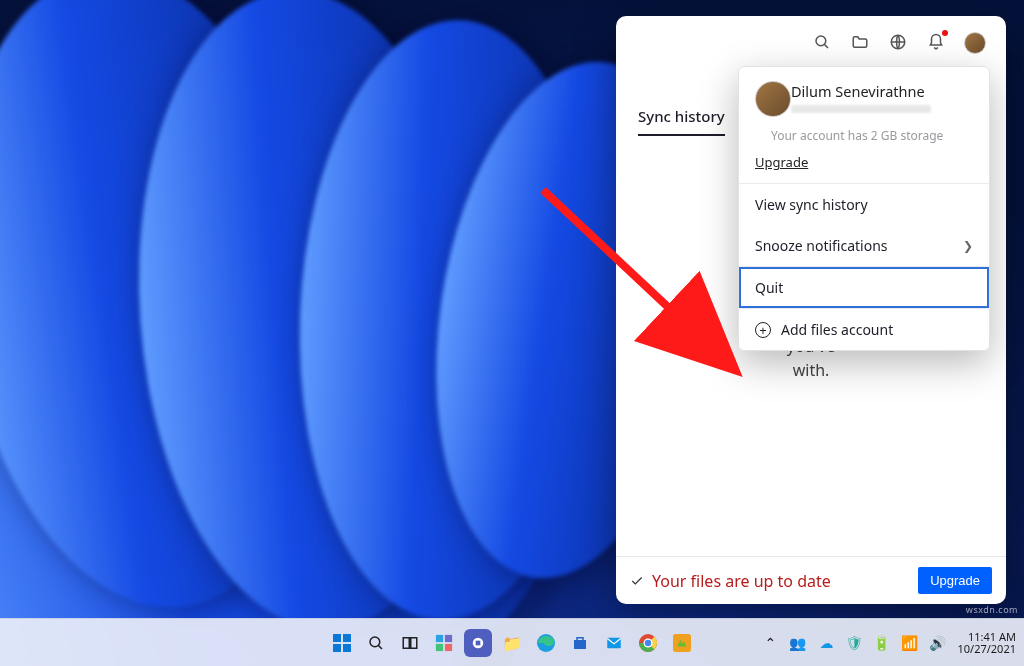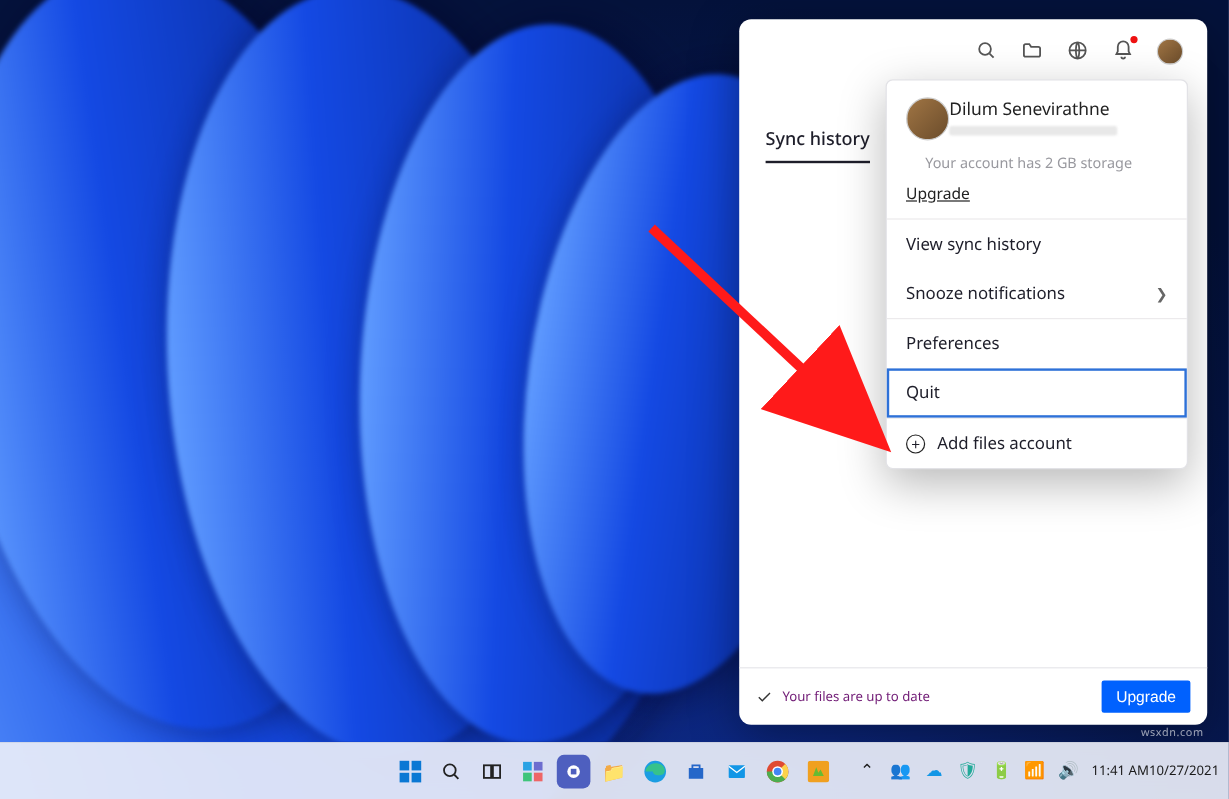--- a/index.html
+++ b/index.html
@@ -33,22 +33,22 @@
     position:absolute; left:0; right:0; bottom:0; height:48px;
     background:rgba(234,238,248,0.92); backdrop-filter:blur(8px);
     border-top:1px solid rgba(0,0,0,0.08);
     display:flex; align-items:center; justify-content:center;
     font-size:12px; color:#1b1b1b;
   }
   .tb-center { display:flex; gap:6px; align-items:center; }
   .tb-ico { width:28px; height:28px; border-radius:4px; display:flex; align-items:center; justify-content:center; font-size:16px; }
   .tb-right { position:absolute; right:8px; display:flex; align-items:center; gap:10px; }
   .tb-right .tb-ico{width:18px;height:18px;font-size:14px;}
-  .tb-time { display:flex; flex-direction:row; align-items:flex-end; line-height:1.05; font-size:11px; }
-  .watermark { position:absolute; right:21px; bottom:50px; font-size:9px; color:rgba(255,255,255,0.6); letter-spacing:0.5px;}
+  .tb-time { display:flex; flex-direction:column; align-items:flex-end; line-height:1.05; font-size:11px; }
+  .watermark { position:absolute; right:6px; bottom:50px; font-size:9px; color:rgba(255,255,255,0.6); letter-spacing:0.5px;}
 
   
   .window {
     position:absolute;
     right:18px; top:16px; bottom:62px; width:390px;
     background:#fff; border-radius:10px;
     box-shadow:0 10px 40px rgba(0,0,0,0.35);
     display:flex; flex-direction:column; color:#1e1e2a;
   }
   .w-toolbar{display:flex; justify-content:flex-end; gap:18px; padding:16px 20px 6px 20px;}
@@ -57,21 +57,21 @@
   .avatar{width:22px;height:22px;border-radius:50%;background:linear-gradient(135deg,#a07544,#6b4c2b);border:1px solid #ccc;}
 
   .tabs{display:flex;gap:24px;padding:8px 22px 0 22px;font-size:15px;}
   .tab{padding-bottom:8px;color:#555;cursor:pointer;}
   .tab.active{color:#1e1e2a;border-bottom:2px solid #1e1e2a;font-weight:500;margin-top:38px;}
 
   .w-body{flex:1;display:flex;flex-direction:column;align-items:center;justify-content:center;gap:8px;padding:20px;}
   .body-msg{font-size:16px;color:#444;text-align:center;line-height:1.5;}
 
   .w-status{display:flex;align-items:center;justify-content:space-between;padding:10px 14px;border-top:1px solid #e7e7ea;}
-  .status-left{display:flex;align-items:center;gap:8px;font-size:11px;color:#701a75;}
+  .status-left{display:flex;align-items:center;gap:8px;font-size:16px;color:#b91c1c;}
   .upgrade-btn{background:#0061fe;color:#fff;border:none;padding:6px 12px;font-size:13px;border-radius:2px;cursor:pointer;}
 
   
   .menu{
     position:absolute; top:66px; right:34px;
     width:252px; background:#fff;
     border:1px solid #e2e2e6; border-radius:6px;
     box-shadow:0 12px 38px rgba(0,0,0,0.28);
     font-size:14px; color:#1e1e2a;
   }
@@ -170,23 +170,20 @@
   <span class="menu-upg">Upgrade</span>
   <hr>
   <div class="menu-item">
       <span>View sync history</span>
     </div>
   <div class="menu-item">
     <span>Snooze notifications</span>
     <span class="chev">❯</span>
   </div>
   <hr>
-  <div class="menu-item">
-      <span>Preferences</span>
-    </div>
   <div class="menu-item highlight">
       <span>Quit</span>
     </div>
   <hr>
   <div class="menu-item">
     <span class="mi-row">
         <span class="plus">+</span>
         <span>Add files account</span>
       </span>
   </div>

